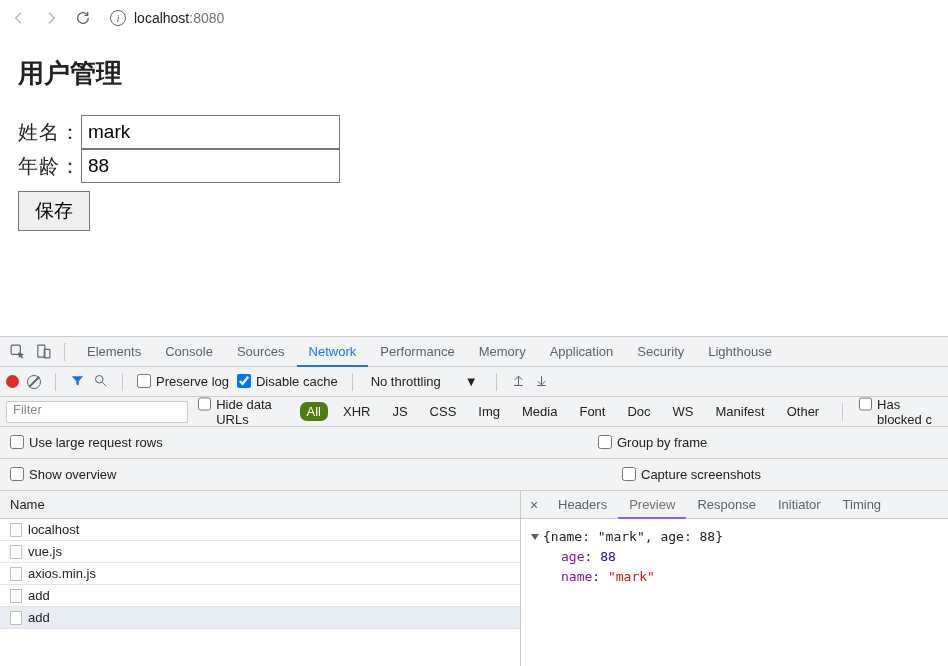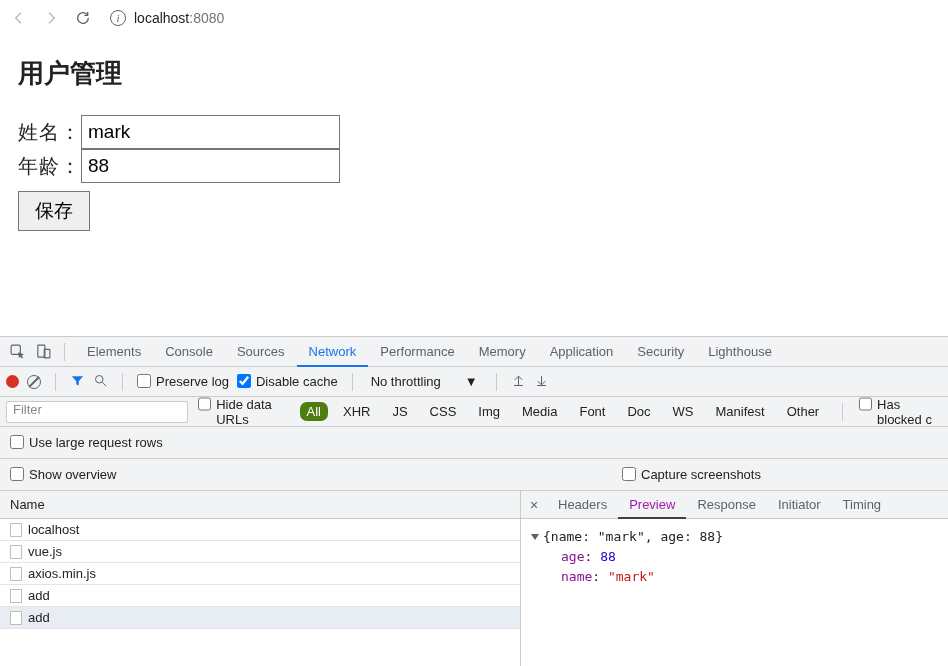--- a/index.html
+++ b/index.html
@@ -58,21 +58,21 @@
 .colhead{height:28px;display:flex;align-items:center;padding:0 10px;background:#f1f3f4;border-bottom:1px solid #cacaca}
 .rows{flex:1;overflow:auto}
 .reqrow{height:22px;display:flex;align-items:center;padding:0 10px;gap:6px;border-bottom:1px solid #e5e5e5}
 .reqrow:last-child{background:#e8edf3}
 .reqico{width:12px;height:14px;border:1px solid #bfbfbf;background:#fff}
 
 .rightpane{flex:1;display:flex;flex-direction:column;background:#fff}
 .rtabs{height:28px;display:flex;align-items:center;padding-right:4px;border-bottom:1px solid #cacaca;background:#f1f3f4}
 .closex{width:26px;text-align:center;color:#5f6368;font-size:14px}
 .rtab{padding:0 11px;height:28px;line-height:28px;color:#5f6368}
-.rtab.active{color:#a21caf;border-bottom:2px solid #404040}
+.rtab.active{color:#737373;border-bottom:2px solid #8b5cf6}
 .preview{flex:1;padding:8px 10px;font-family:Menlo,Consolas,monospace;font-size:13px;line-height:20px}
 .tw{display:inline-block;width:0;height:0;border-left:4px solid transparent;border-right:4px solid transparent;border-top:6px solid #606060;margin-right:4px;vertical-align:1px}
 .str{color:#c41a16}
 .num{color:#1c00cf}
 .key{color:#881391}
 .ind{padding-left:30px}
 </style>
 </head>
 <body>
 
@@ -204,20 +204,24 @@
         <span>Has blocked c</span>
       </label>
   </div>
 
   <div class="optrow">
     <label class="cb">
         <input type="checkbox" style="">
         <span>Use large request rows</span>
       </label>
     <div class="spacer"></div>
+    <label class="cb">
+        <input type="checkbox" style="">
+        <span>Group by frame</span>
+      </label>
     <div style="width:80px"></div>
   </div>
   <div class="optrow">
     <label class="cb">
         <input type="checkbox" style="">
         <span>Show overview</span>
       </label>
     <div class="spacer"></div>
     <label class="cb">
         <input type="checkbox" style="">

